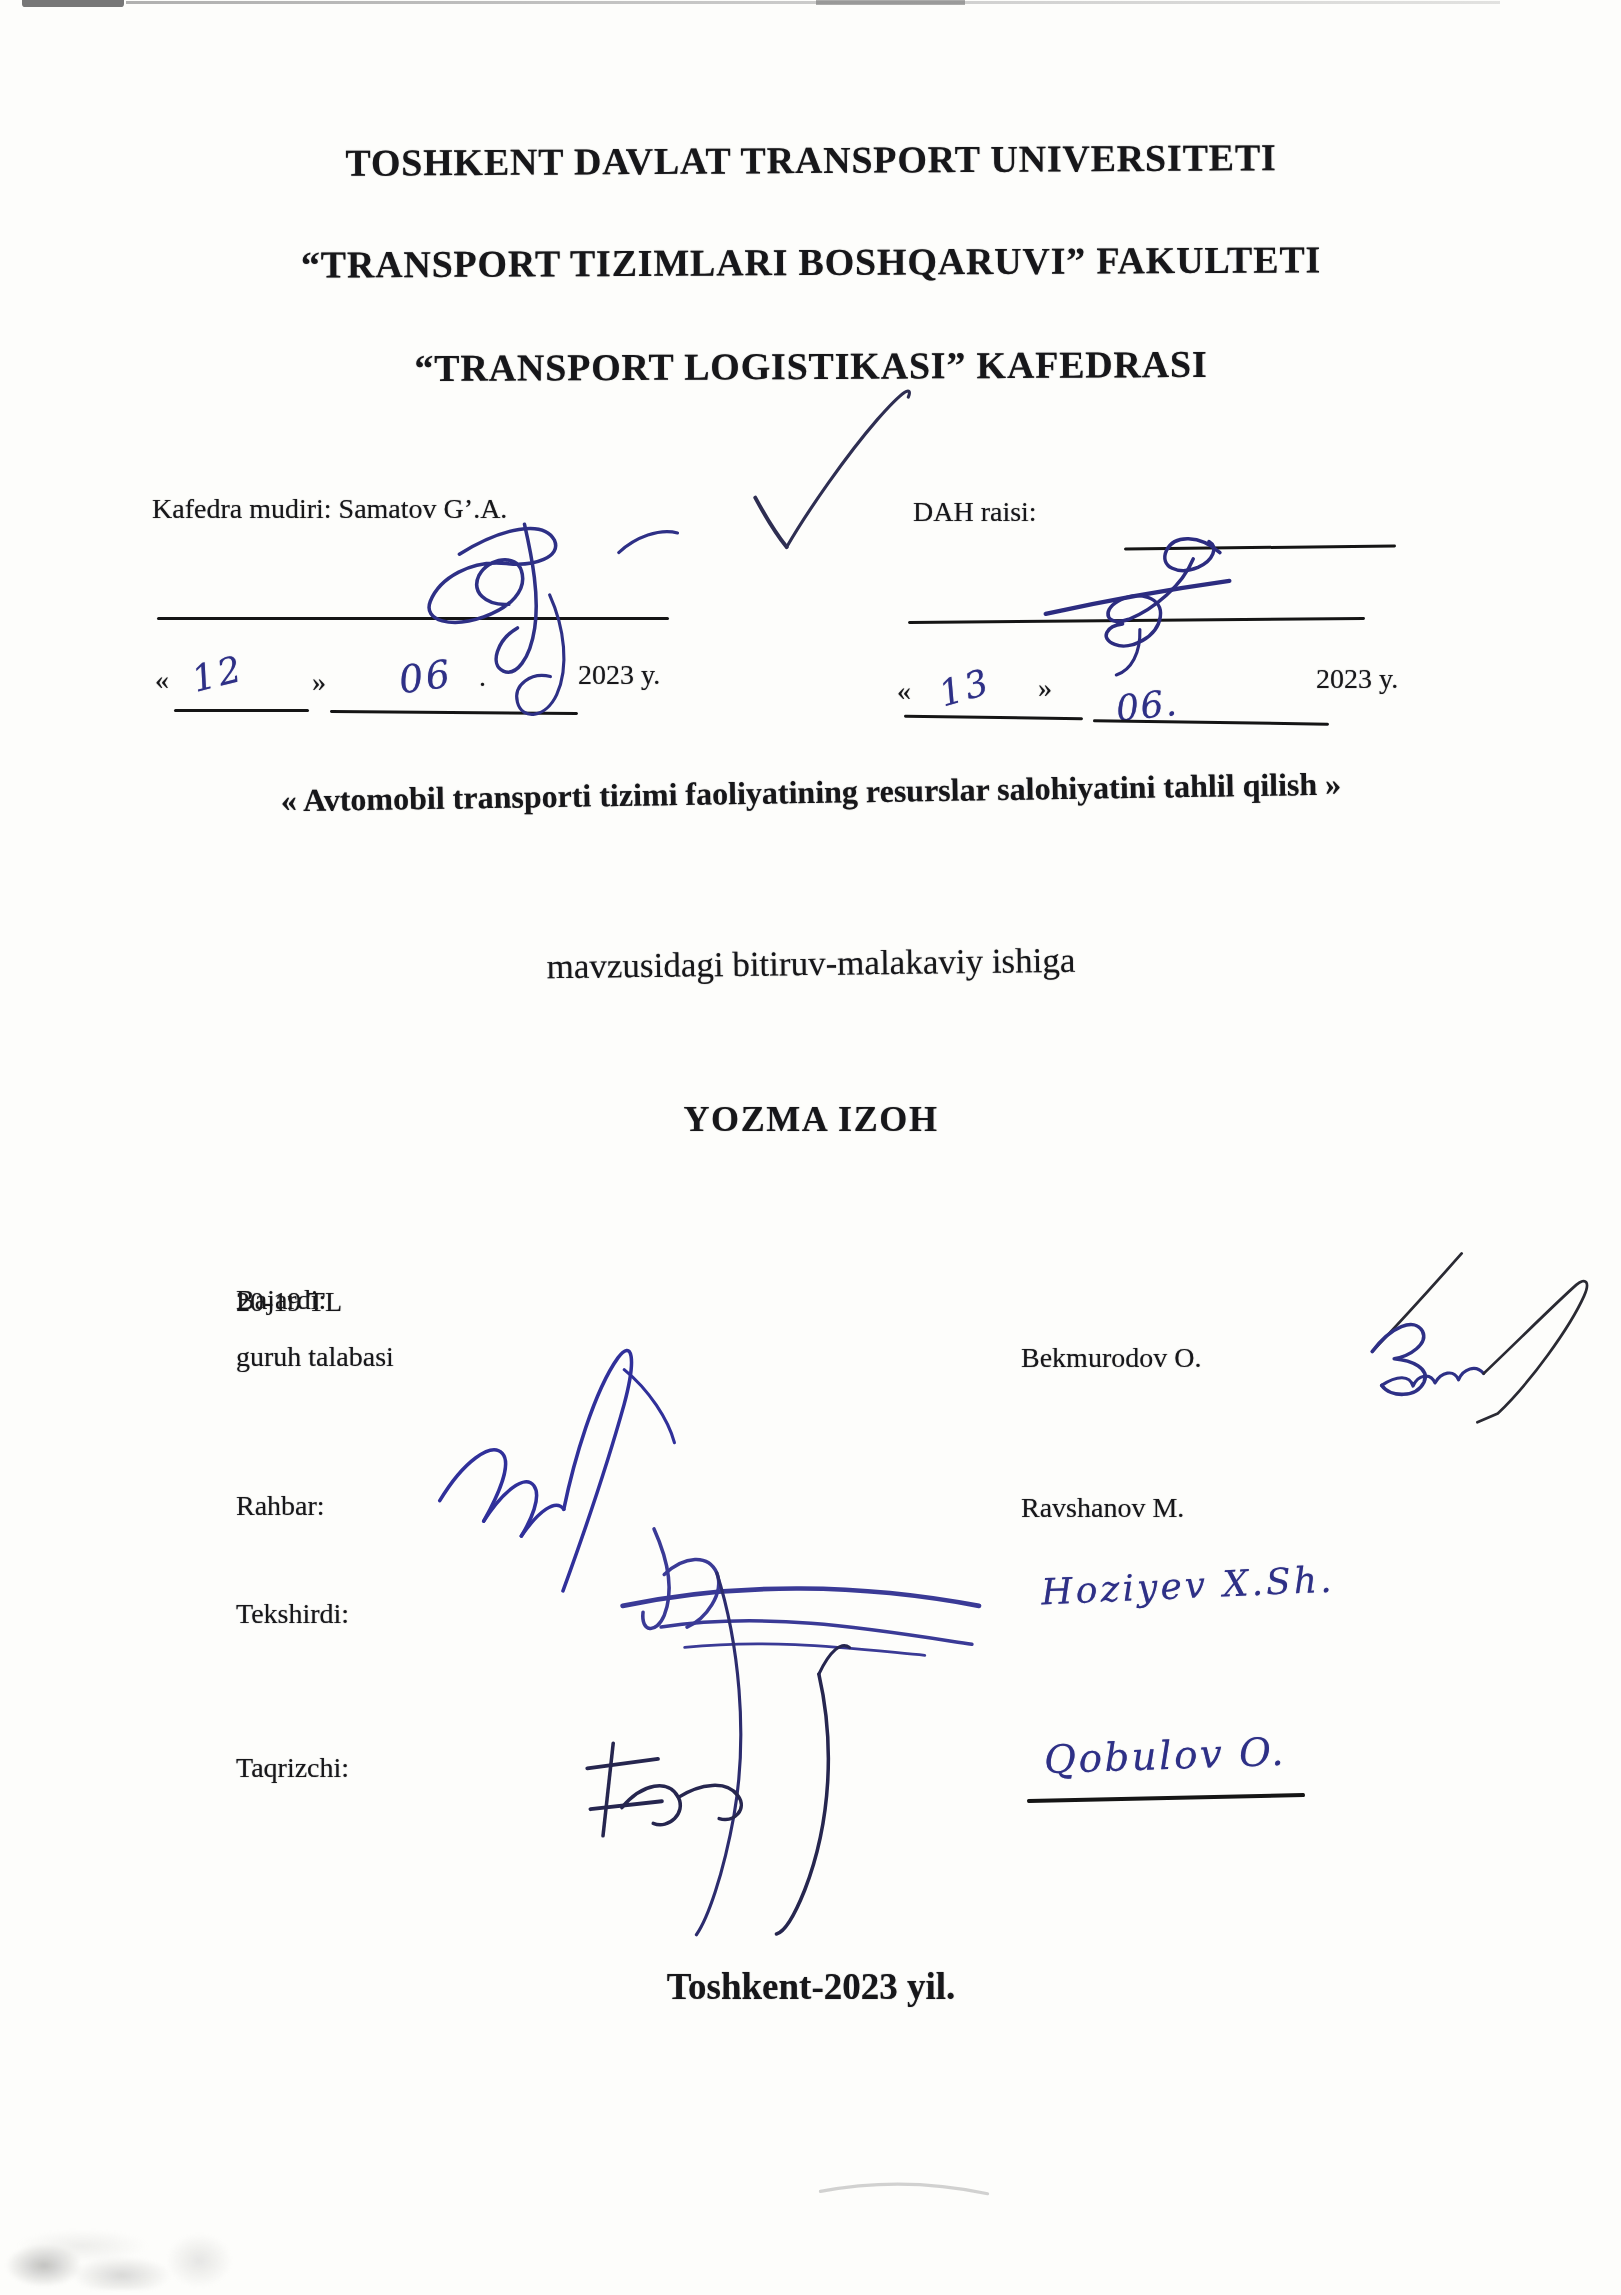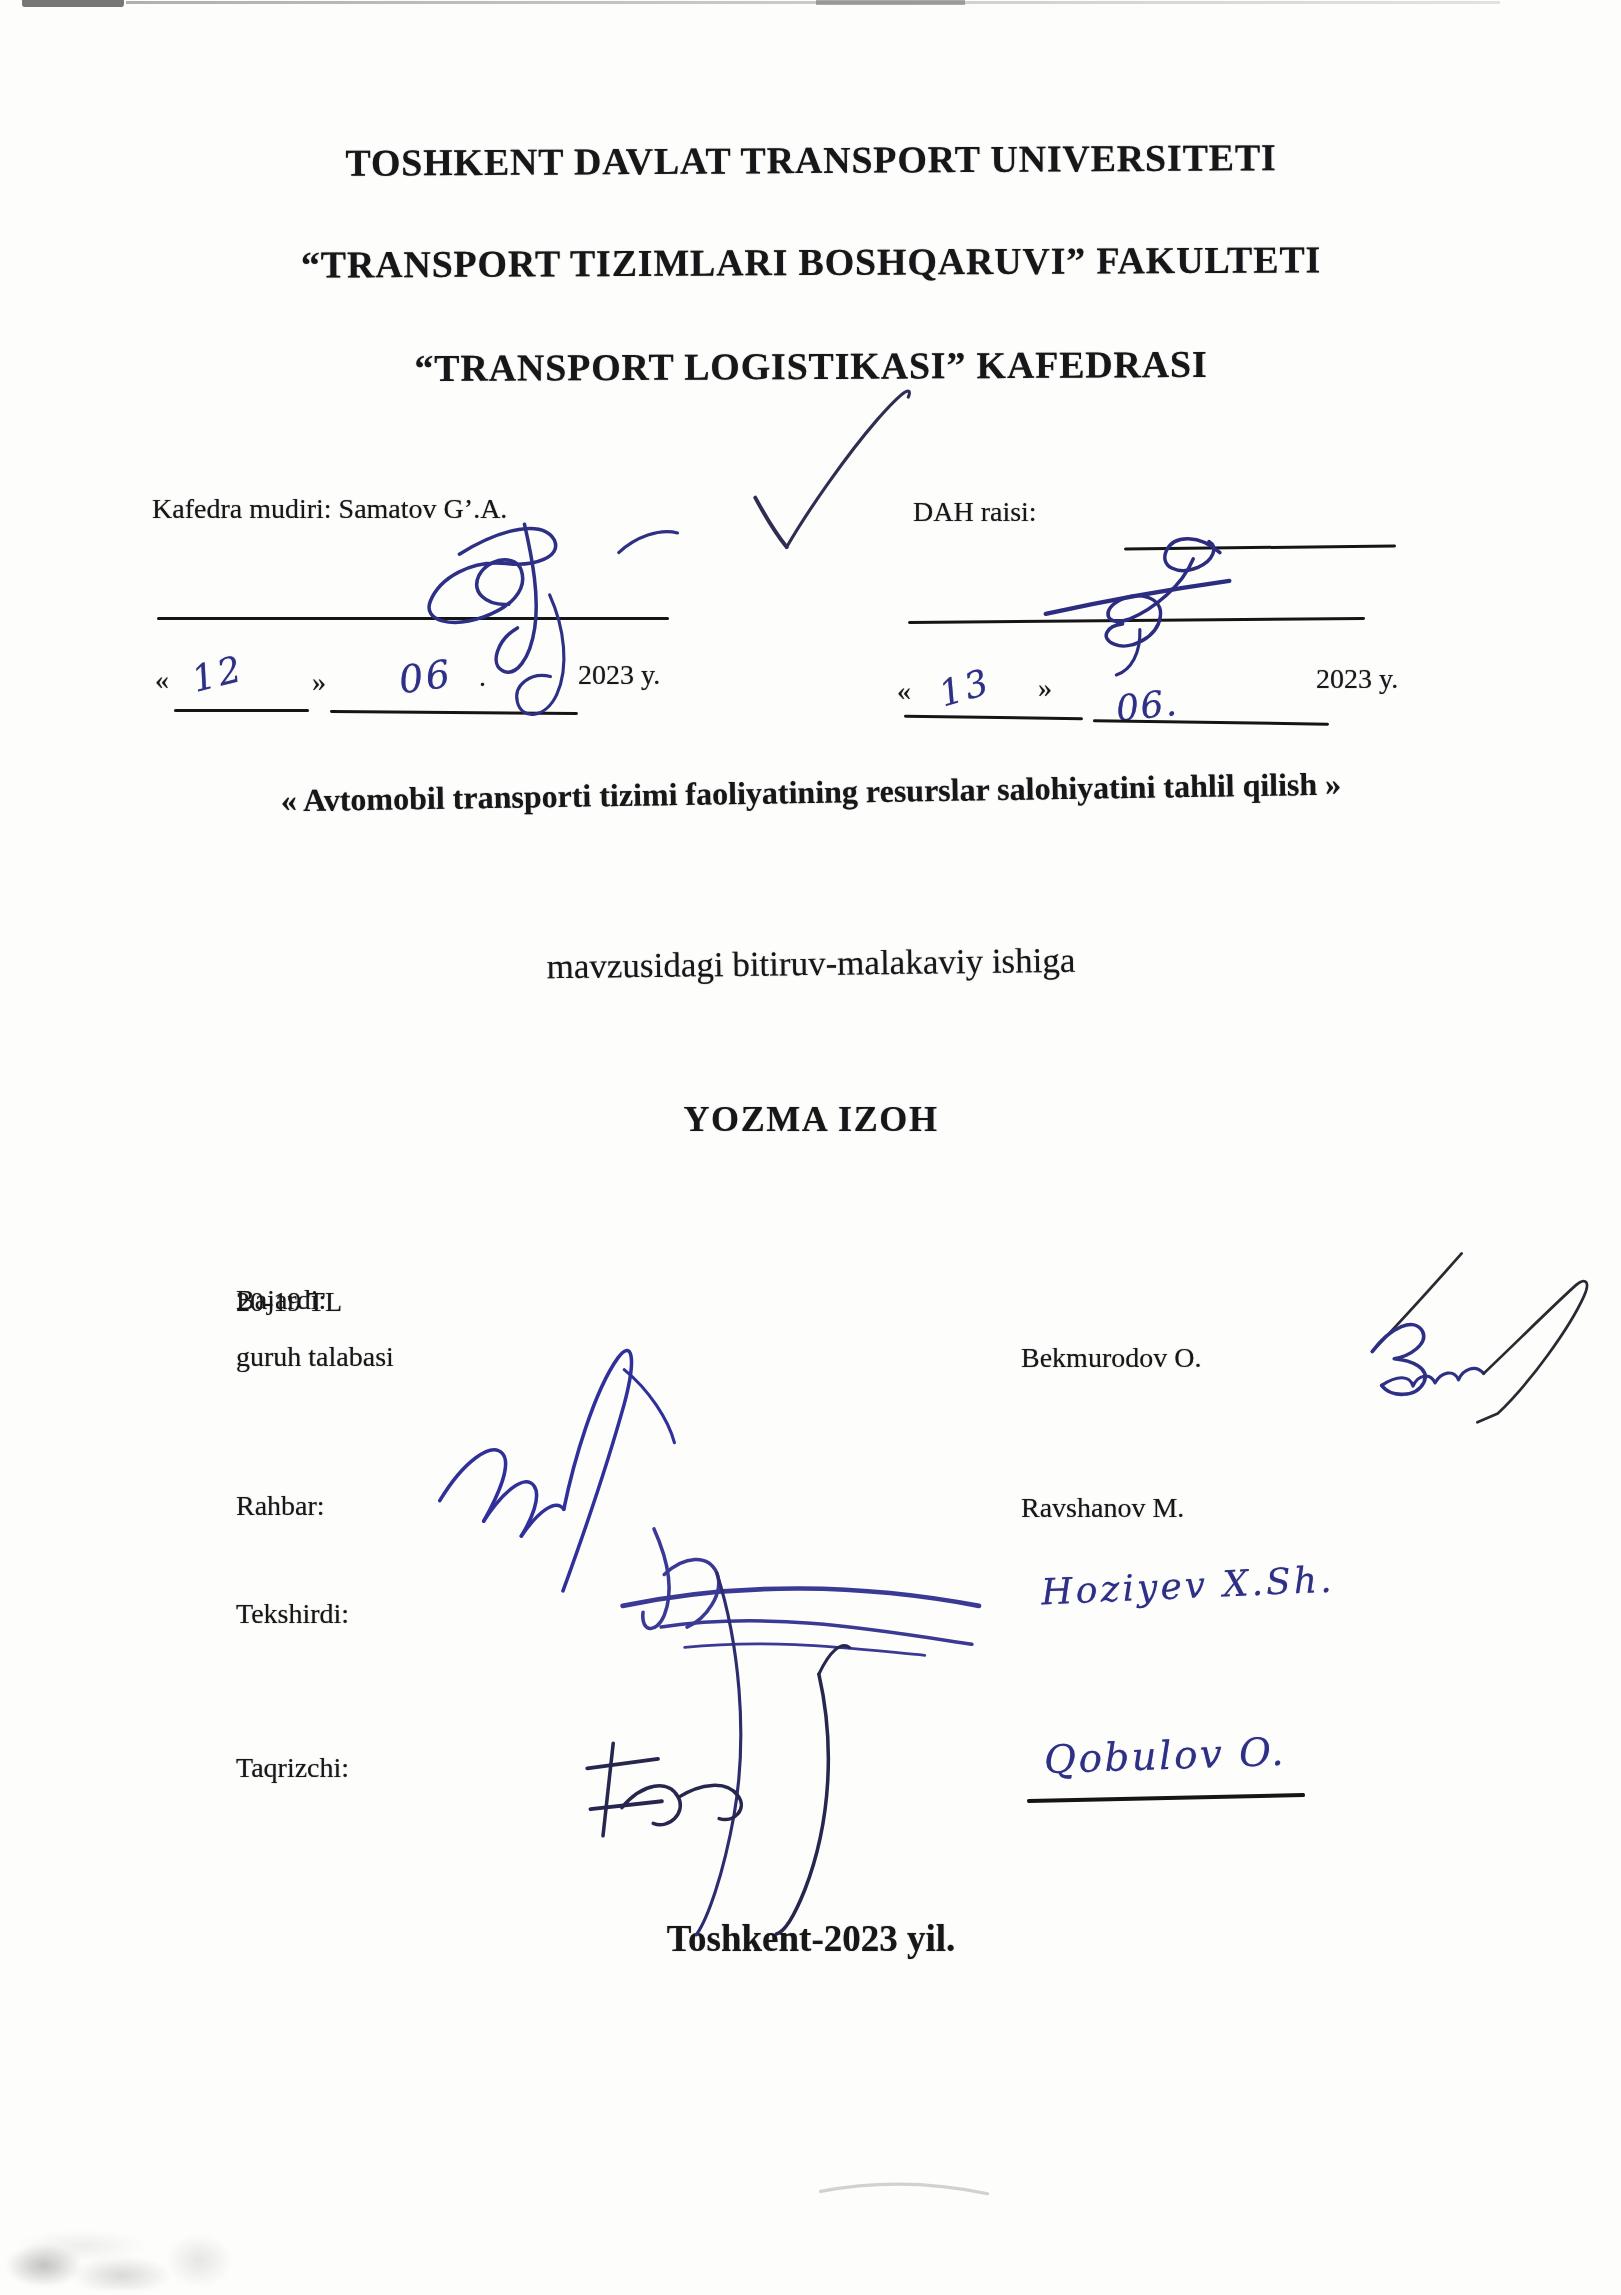--- a/index.html
+++ b/index.html
@@ -96,21 +96,21 @@
   <div class="abs printed lbl" style="left:236px;top:1490px;">Rahbar:</div>
   <div class="abs printed lbl" style="left:1021px;top:1492px;">Ravshanov M.</div>
 
   <div class="abs printed lbl" style="left:236px;top:1598px;">Tekshirdi:</div>
   <div class="abs hw" style="left:1041px;top:1565px;font-size:36px;letter-spacing:3.1px;transform:rotate(-2.5deg);">Hoziyev X.Sh.</div>
 
   <div class="abs printed lbl" style="left:236px;top:1752px;">Taqrizchi:</div>
   <div class="abs hw" style="left:1044px;top:1733px;font-size:39px;letter-spacing:2.4px;transform:rotate(-2deg);">Qobulov O.</div>
   <div class="ink-line" style="left:1027px;top:1796px;width:278px;height:3.9px;transform:rotate(-1.2deg);"></div>
 
-  <div class="abs printed centered bold" style="top:1917px;font-size:37px;">Toshkent-2023 yil.</div>
+  <div class="abs printed centered bold" style="top:1965px;font-size:37px;">Toshkent-2023 yil.</div>
 
   <svg class="sig-layer" width="1622" height="2295" viewBox="0 0 2066 2924">
 
     <g>
       <path d="M 962 634 C 976 660 990 682 1002 697" stroke="#2e2e52" stroke-width="5"></path>
       <path d="M 1002 697 C 1028 652 1078 580 1118 534 C 1132 518 1145 505 1152 500 C 1158 496 1160 499 1157 506" stroke="#2e2e52" stroke-width="4"></path>
     </g>
 
     <g stroke="#2e3086">
       <path d="M 585 706 C 640 672 692 662 706 688 C 716 710 680 722 645 718 C 600 713 560 736 548 766 C 538 792 576 800 616 786 C 650 774 672 752 664 727 C 658 706 622 710 610 733 C 600 754 618 772 648 770" stroke-width="4.5"></path>

